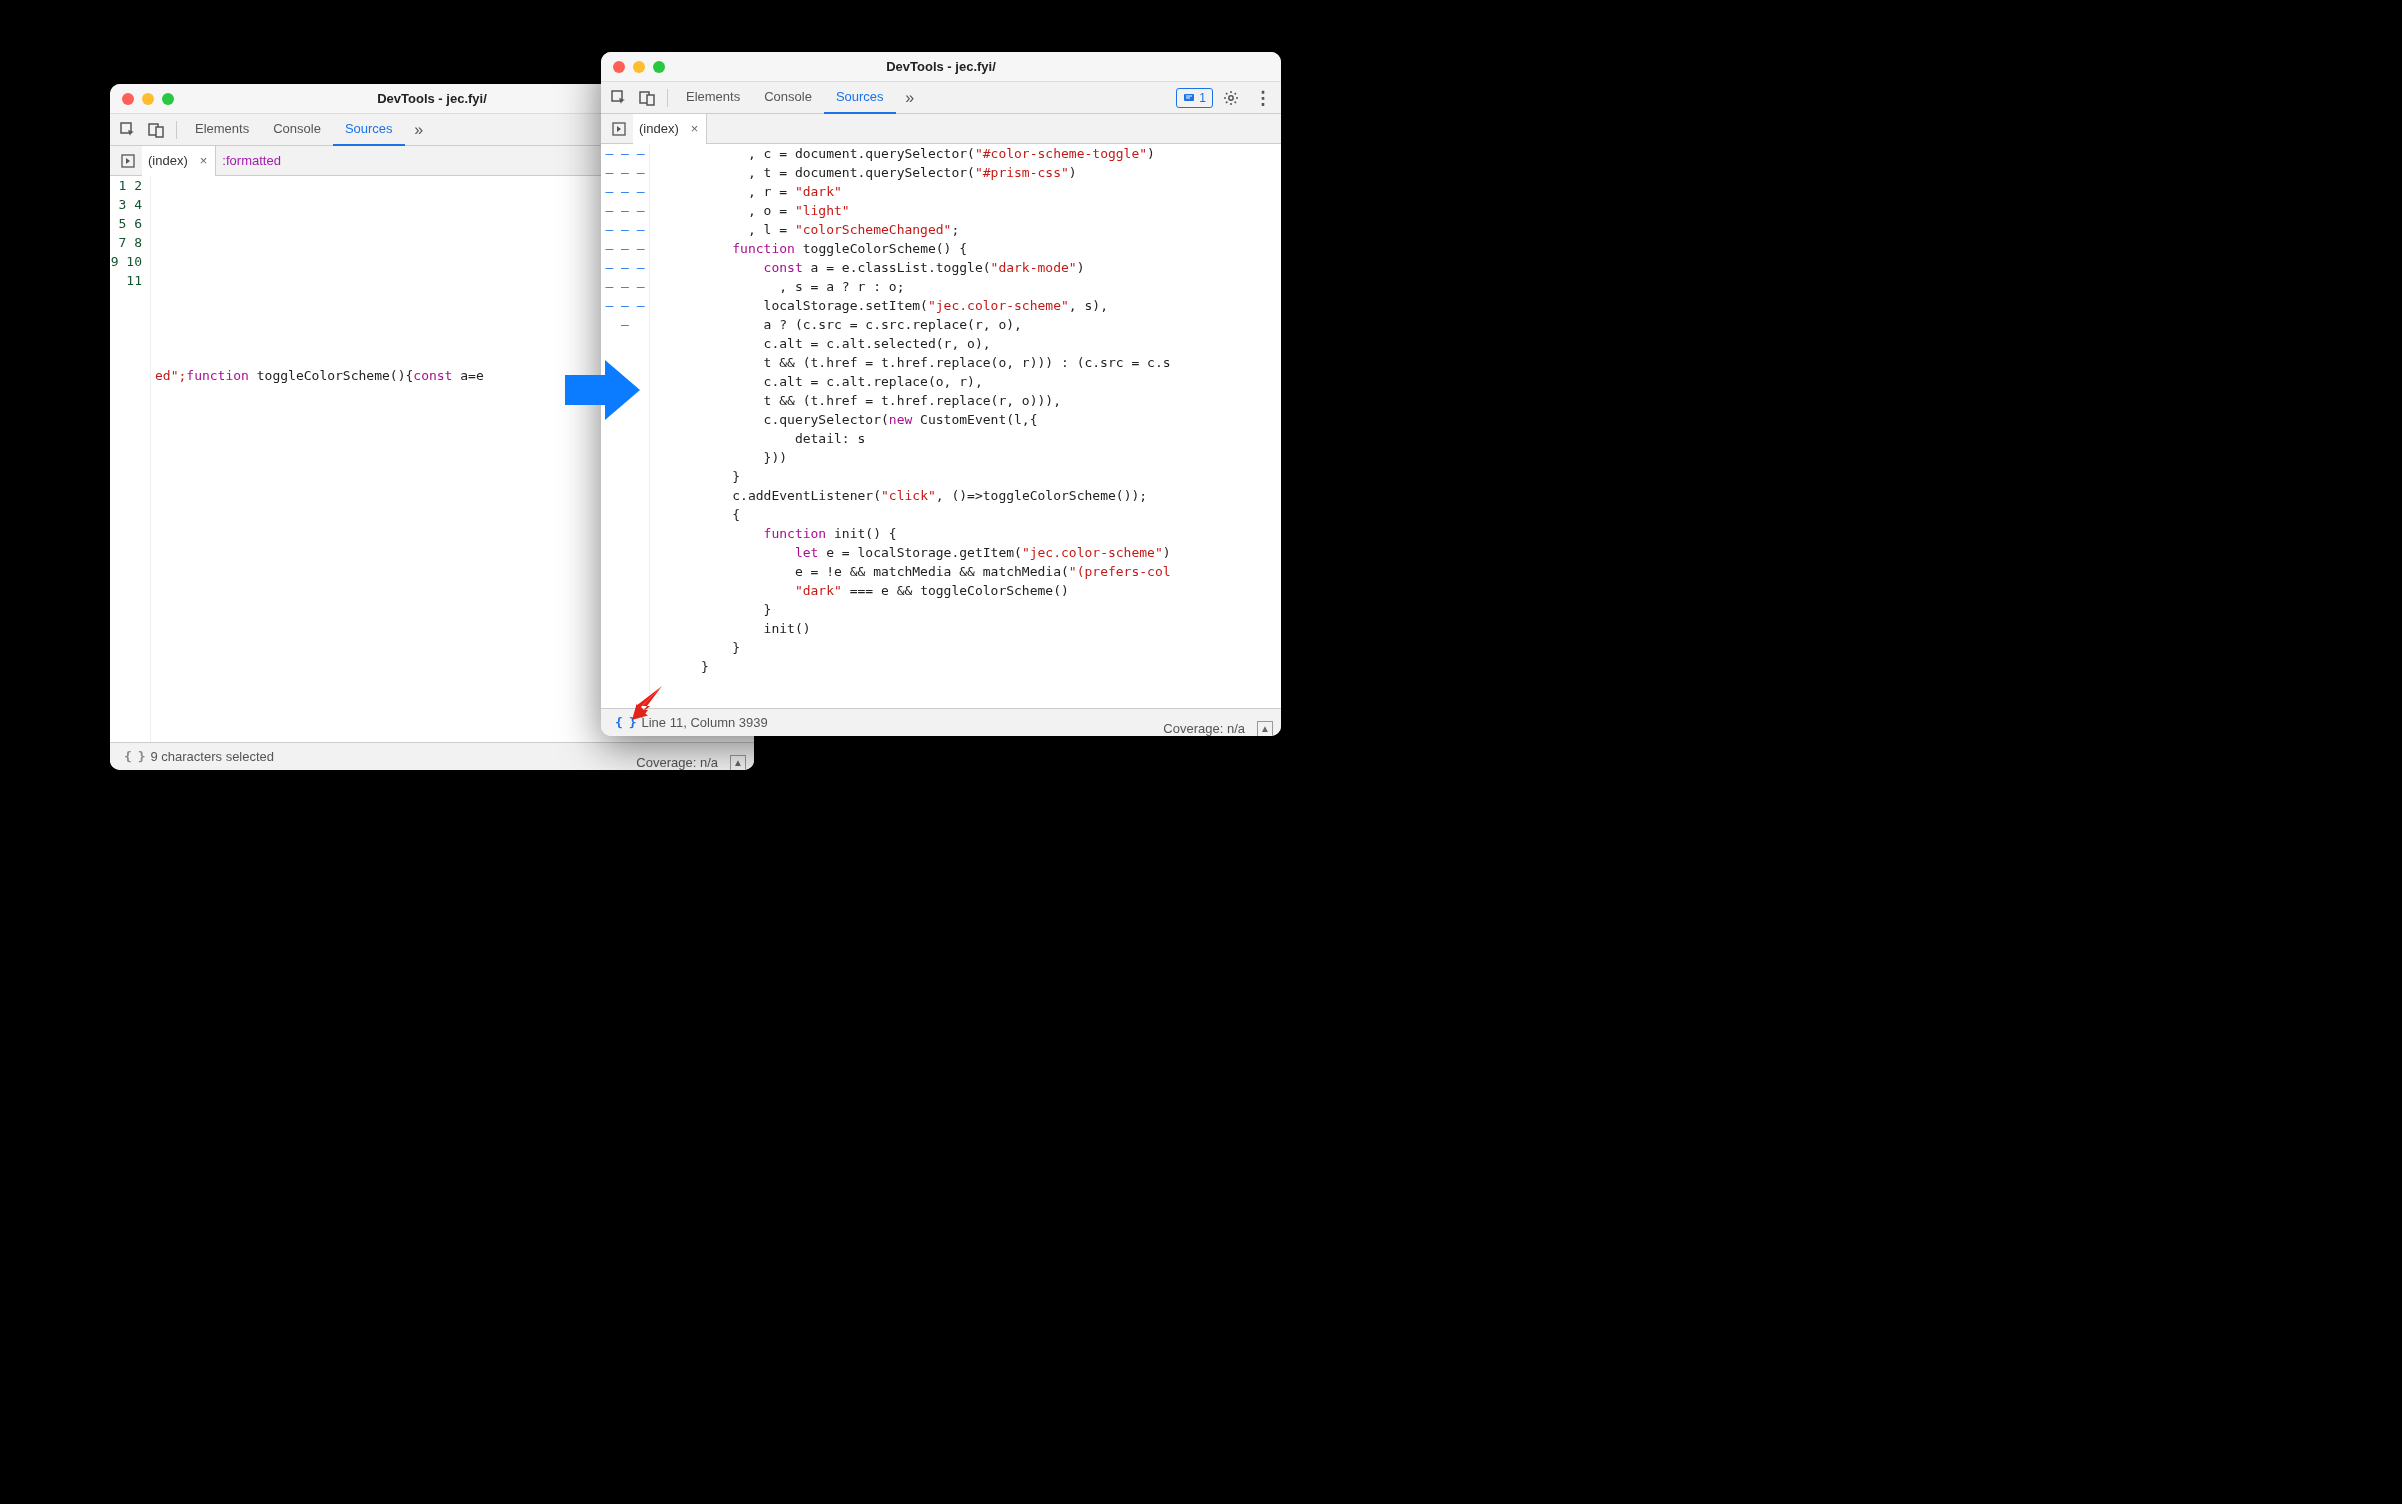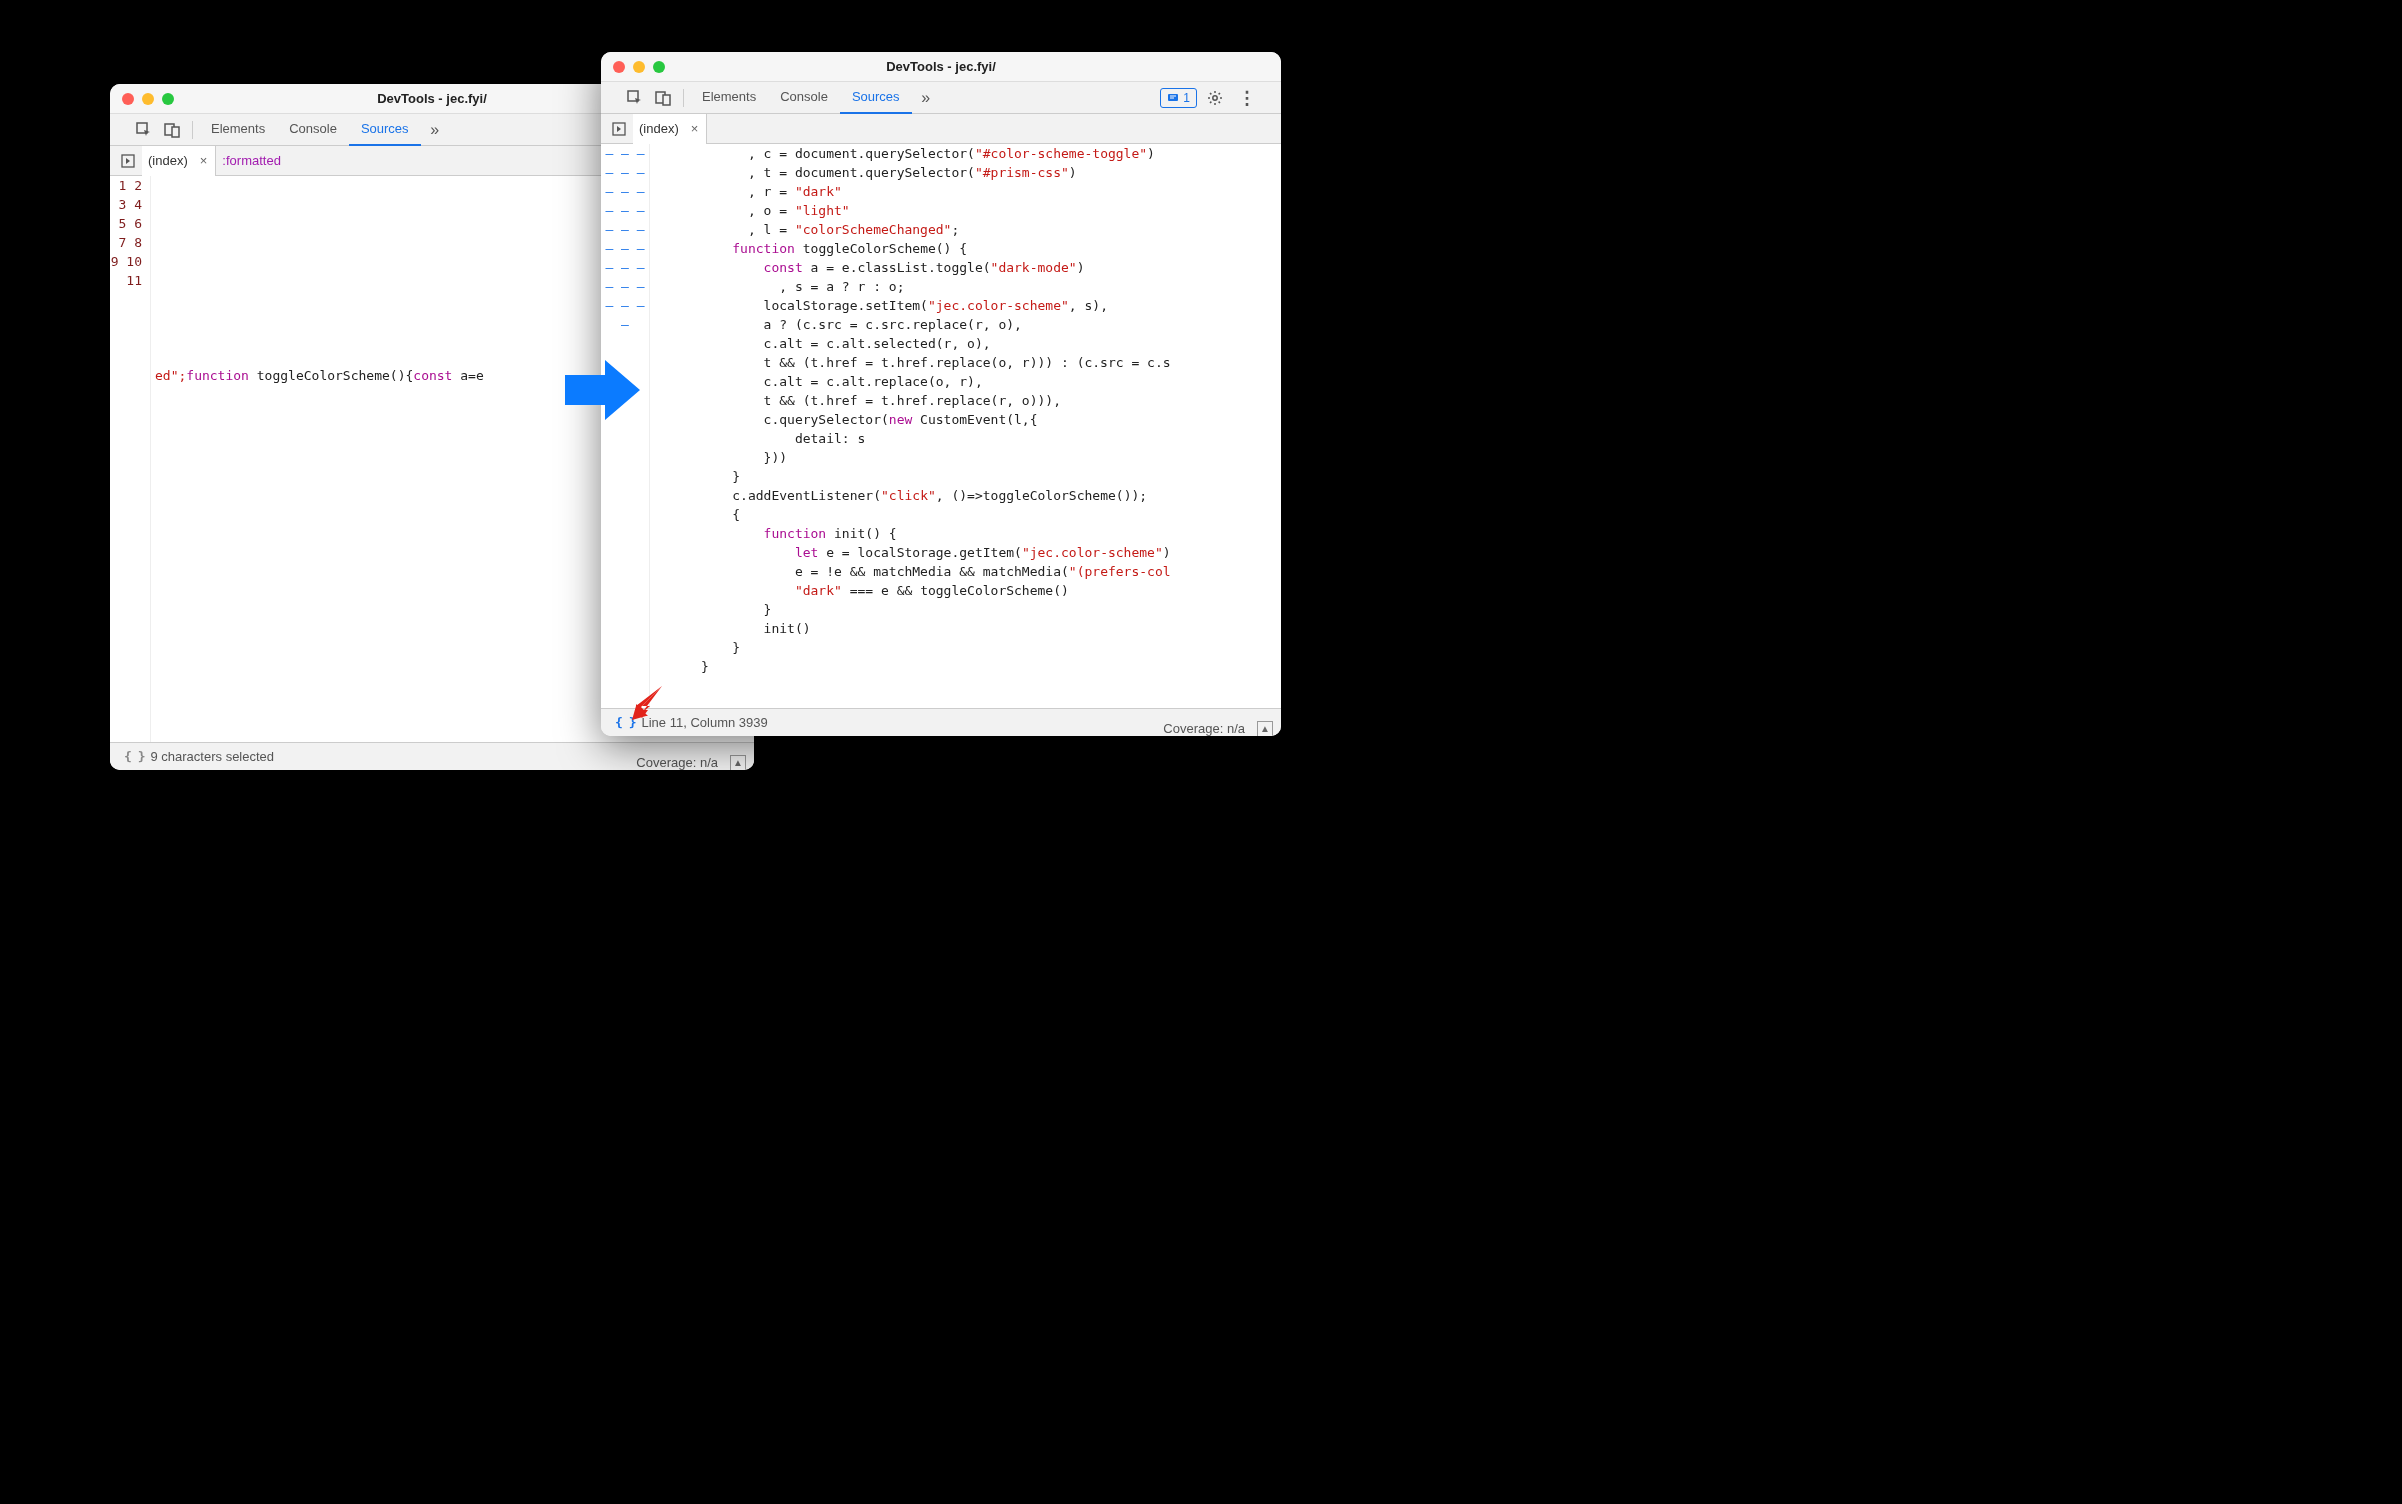--- a/index.html
+++ b/index.html
@@ -45,21 +45,21 @@
   font-size: 13px;
   font-weight: 600;
   color: #222;
   pointer-events: none;
 }
 .toolbar {
   height: 32px;
   display: flex;
   align-items: center;
   border-bottom: 1px solid #ccc;
-  padding: 0 20px;
+  padding: 0 4px;
   background: #f2f2f2;
   flex-shrink: 0;
 }
 .icon-btn {
   width: 28px; height: 28px;
   display: flex; align-items: center; justify-content: center;
   color: #555;
   cursor: pointer;
 }
 .vsep { width: 1px; height: 18px; background: #ccc; margin: 0 6px; }
@@ -111,21 +111,21 @@
   overflow: hidden;
   font-family: Menlo, Consolas, monospace;
   font-size: 13px;
   line-height: 19px;
   background: #fff;
 }
 .gutter {
   width: 40px;
   text-align: right;
   padding-right: 8px;
-  color: #7f1d1d;
+  color: #14532d;
   background: #fff;
   user-select: none;
   flex-shrink: 0;
 }
 .gutter.dashes { color: #1a73e8; text-align: center; width: 48px; padding-right: 0;}
 .code {
   flex: 1;
   white-space: pre;
   overflow: hidden;
   color: #222;

